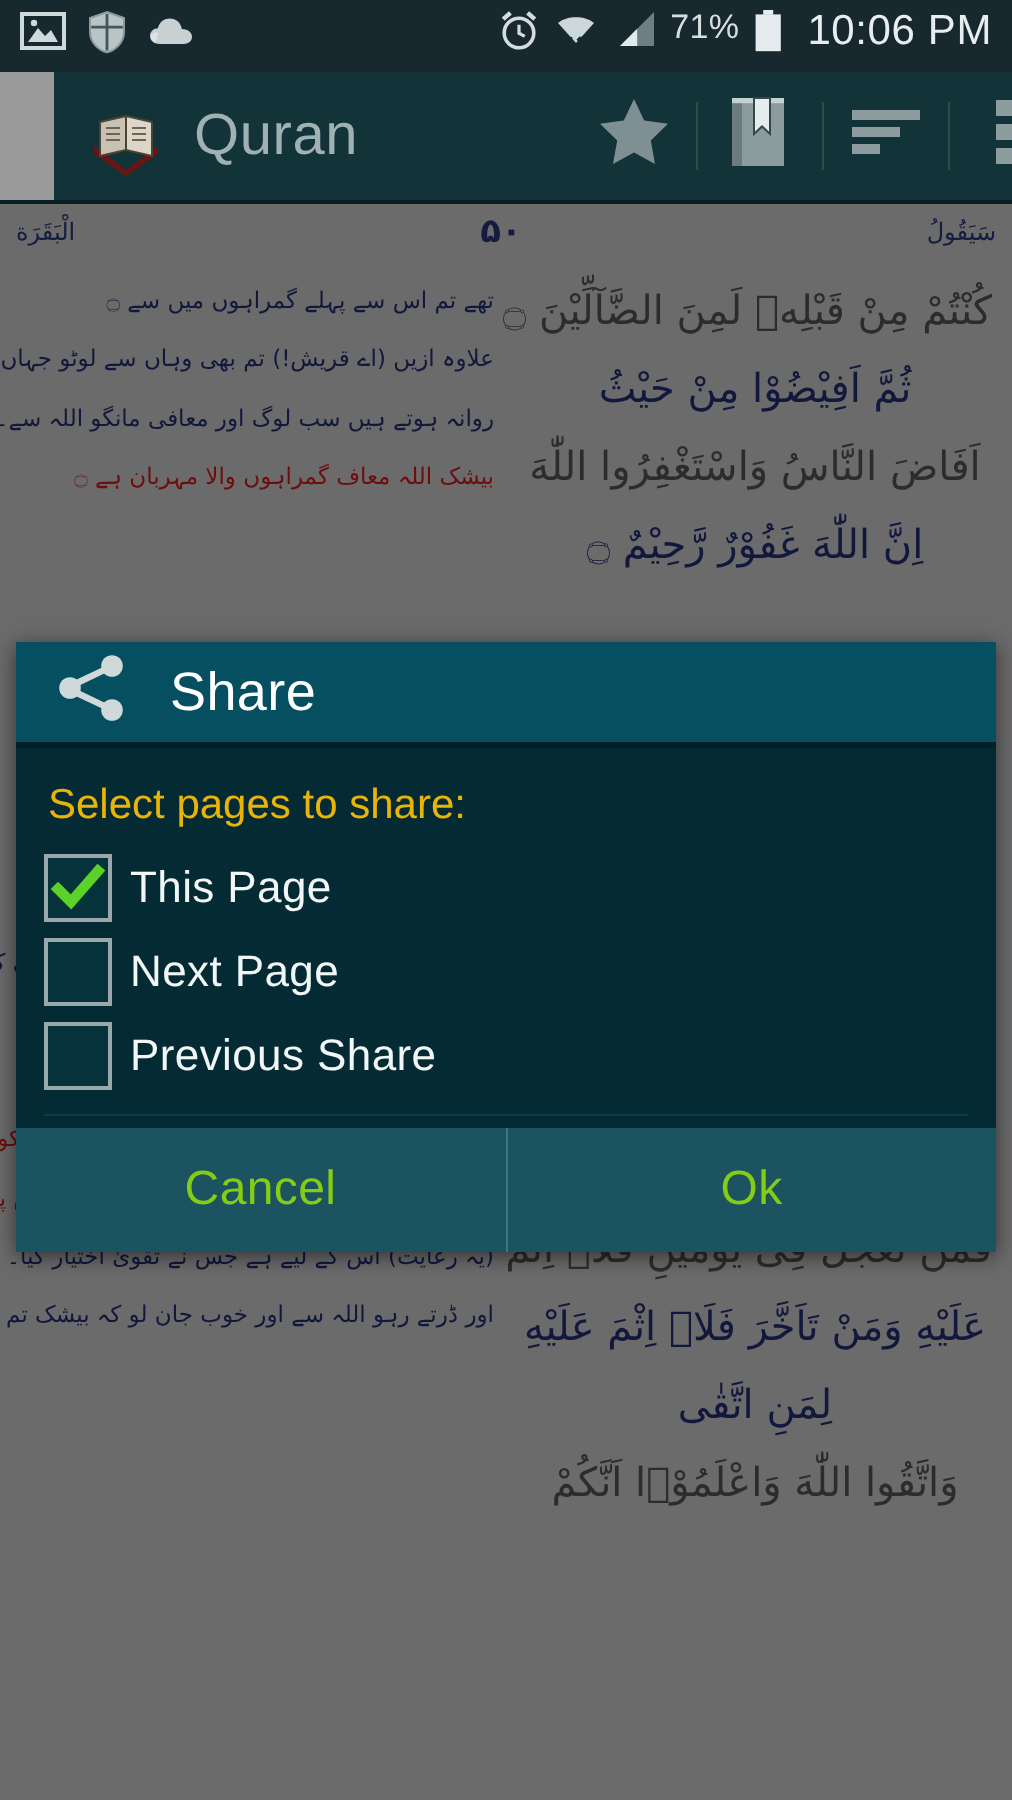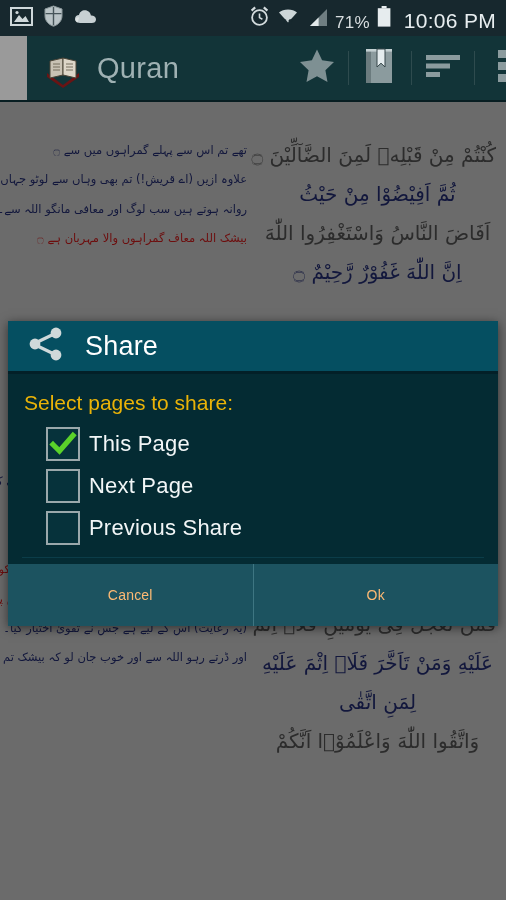--- a/index.html
+++ b/index.html
@@ -10,21 +10,21 @@
   }
   #screen{position:absolute;inset:0;width:506px;height:900px;overflow:hidden;background:#9a9a9a;}
 
   
   .statusbar{
     position:absolute;top:0;left:0;width:506px;height:36px;
     background:#17282e;display:flex;align-items:center;
     padding:0 10px;box-sizing:border-box;z-index:40;
   }
   .sb-left{display:flex;align-items:center;gap:11px;}
-  .sb-right{margin-left:auto;display:flex;align-items:flex-end;gap:7px;}
+  .sb-right{margin-left:auto;display:flex;align-items:flex-start;gap:7px;}
   .sb-icon{display:block;}
   .sb-batt-text{
     color:#d8dee0;font-size:17px;letter-spacing:.2px;line-height:1;
   }
   .sb-clock{
     color:#e8eef0;font-size:21px;line-height:1;letter-spacing:.3px;margin-left:6px;
   }
 
   
   .appbar{
@@ -98,32 +98,32 @@
     box-shadow:0 2px 10px rgba(0,0,0,.55);
   }
   .dlg-header{
     background:#054f61;height:50px;display:flex;align-items:center;
     padding:0 20px;box-sizing:border-box;
   }
   .dlg-title{color:#ffffff;font-size:27px;margin-left:21px;letter-spacing:.2px;}
   .dlg-accent{height:3px;background:#032028;}
   .dlg-body{padding:12px 14px 6px 14px;}
   .dlg-prompt{color:#eab308;font-size:21px;line-height:1.2;margin:4px 0 8px 2px;}
-  .cb-row{display:flex;align-items:center;height:42px;margin-left:24px;}
+  .cb-row{display:flex;align-items:center;height:42px;}
   .cbox{
     width:34px;height:34px;box-sizing:border-box;flex:none;
     border:2px solid #9aa8ab;background:#06323b;position:relative;
   }
   .cbox svg{position:absolute;left:1px;top:1px;}
   .cb-label{color:#f2f6f7;font-size:22px;margin-left:9px;letter-spacing:.2px;}
   .dlg-divider{height:1px;background:#0b3d49;margin-top:8px;}
   .dlg-buttons{display:flex;height:62px;background:#1c5360;}
   .dlg-btn{
     flex:1;display:flex;align-items:center;justify-content:center;
-    color:#fdba74;font-size:14px;letter-spacing:.2px;
+    color:#84cc16;font-size:24px;letter-spacing:.2px;
   }
   .btn-sep{width:1px;background:#3e7682;}
 </style>
 </head>
 <body>
 
 <div id="screen">
 
   <div class="statusbar">
     <div class="sb-left">
@@ -228,20 +228,25 @@
             <rect x="1" y="14" width="8" height="8" fill="#8b9b9e"></rect>
             <rect x="1" y="26" width="8" height="8" fill="#8b9b9e"></rect>
           </svg>
         </span>
       </div>
     </div>
   </div>
 
   <div class="page">
     <div class="page-topline"></div>
+    <div class="page-head">
+      <span class="ph-side">الْبَقَرَة</span>
+      <span class="ph-num">۵۰</span>
+      <span class="ph-side">سَيَقُولُ</span>
+    </div>
 
     <div class="cols">
 
       <div class="col right">
         <div class="aline red">كُنْتُمْ مِنْ قَبْلِهٖ لَمِنَ الضَّآلِّيْنَ ۝</div>
         <div class="aline">ثُمَّ اَفِيْضُوْا مِنْ حَيْثُ</div>
         <div class="aline red">اَفَاضَ النَّاسُ وَاسْتَغْفِرُوا اللّٰهَ</div>
         <div class="aline">اِنَّ اللّٰهَ غَفُوْرٌ رَّحِيْمٌ ۝</div>
         <div style="height:196px"></div>
         <div class="aline red">اُولٰٓئِكَ لَهُمْ نَصِيْبٌ مِّمَّا كَسَبُوْا</div>

